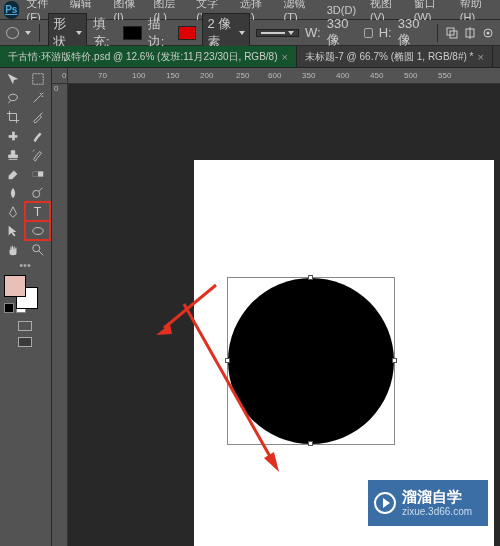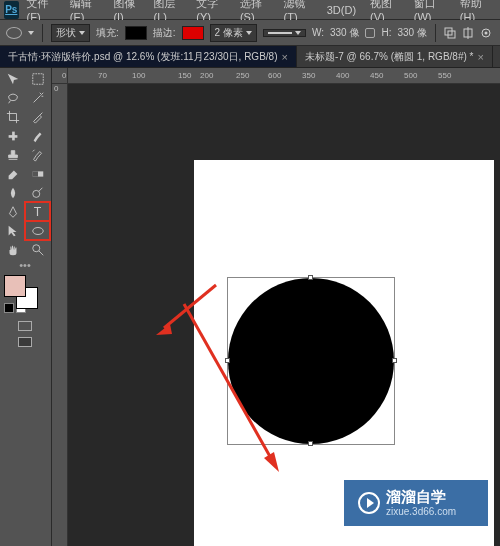--- a/index.html
+++ b/index.html
@@ -2,39 +2,39 @@
 <html><head>
 <meta charset="utf-8">
 <style>
 * { margin: 0; padding: 0; box-sizing: border-box; font-family: "Microsoft YaHei", sans-serif; }
 body { background: #535353; width: 500px; height: 546px; overflow: hidden; position: relative; }
 
 .app { display: flex; flex-direction: column; width: 100%; height: 100%; color: #ccc; font-size: 11px; }
 
 
 .menubar { display: flex; align-items: center; background: #535353; height: 20px; padding: 0 4px; gap: 2px; border-bottom: 1px solid #2a2a2a; }
-.ps-logo { width: 18px; height: 18px; background: #0a2a3a; color: #4fa8d8; font-weight: bold; font-size: 10px; display: flex; align-items: center; justify-content: center; border-radius: 2px; text-decoration: underline; }
+.ps-logo { width: 18px; height: 18px; background: #0a2a3a; color: #4fa8d8; font-weight: bold; font-size: 10px; display: flex; align-items: center; justify-content: center; border-radius: 7px; text-decoration: underline; }
 .menu-item { padding: 2px 6px; cursor: pointer; }
 
 
-.optbar { display: flex; align-items: center; background: #535353; height: 26px; padding: 0 6px; gap: 6px; border-bottom: 1px solid #2a2a2a; font-size: 10px; }
+.optbar { display: flex; align-items: center; background: #535353; height: 26px; padding: 0 6px; gap: 6px; border-bottom: 1px solid #2a2a2a; font-size: 13px; }
 .opt-shape { width: 16px; height: 12px; border: 1px solid #aaa; border-radius: 50%; }
 .opt-drop { width: 0; height: 0; border-left: 3px solid transparent; border-right: 3px solid transparent; border-top: 4px solid #ccc; }
 .opt-select { background: #3a3a3a; border: 1px solid #222; color: #ccc; padding: 1px 4px; display: flex; align-items: center; gap: 3px; }
 .swatch-black { width: 22px; height: 14px; background: #000; border: 1px solid #222; }
 .swatch-red { width: 22px; height: 14px; background: #d00; border: 1px solid #222; }
 .opt-line { width: 24px; height: 2px; background: #ccc; }
 .sep { width: 1px; height: 18px; background: #2a2a2a; margin: 0 2px; }
 .link-icon { width: 10px; height: 10px; border: 1px solid #aaa; border-radius: 2px; }
 .align-icon svg { display:block; }
 .gear-icon { width: 12px; height: 12px; }
 
 
 .tabbar { display: flex; background: #3a3a3a; height: 22px; border-bottom: 1px solid #222; font-size: 10px; }
-.tab { display: flex; align-items: center; padding: 0 8px; background: #0f172a; border-right: 1px solid #222; gap: 4px; }
+.tab { display: flex; align-items: center; padding: 0 8px; background: #14532d; border-right: 1px solid #222; gap: 4px; }
 .tab.active { background: #3a3a3a; }
 .tab-close { color: #999; font-size: 11px; }
 
 
 .workspace { flex: 1; display: flex; position: relative; }
 
 
 .tools { width: 52px; background: #535353; border-right: 1px solid #2a2a2a; display: flex; flex-wrap: wrap; align-content: flex-start; padding-top: 1px; }
 .tool { width: 25px; height: 19px; display: flex; align-items: center; justify-content: center; color: #ccc; position: relative; }
 .tool svg { width: 14px; height: 14px; }
@@ -61,21 +61,21 @@
 .ruler-v .vt { position:absolute; left:2px; font-size:8px; color:#bbb; writing-mode: horizontal-tb; }
 .canvas-area { flex: 1; background: #282828; position: relative; overflow: hidden; }
 .artboard { position: absolute; left: 126px; top: 76px; width: 300px; height: 394px; background: #fff; }
 .circle { position: absolute; left: 160px; top: 194px; width: 166px; height: 166px; background: #000; border-radius: 50%; }
 .handle { position:absolute; width:5px; height:5px; background:#fff; border:1px solid #555; }
 .bbox { position:absolute; left:159px; top:193px; width:168px; height:168px; border:1px solid #888; pointer-events:none; }
 
 
 .arrow1 { position: absolute; left: 88px; top: 196px; pointer-events: none; }
 .arrow2 { position: absolute; left: 106px; top: 210px; pointer-events: none; }
-.watermark { position: absolute; right: 12px; bottom: 20px; width: 144px; height: 46px; background: #3b6ea5; color: #fff; display: flex; align-items: center; gap: 6px; padding: 4px 14px; font-size: 11px; }
+.watermark { position: absolute; right: 12px; bottom: 20px; width: 120px; height: 46px; background: #3b6ea5; color: #fff; display: flex; align-items: center; gap: 6px; padding: 4px 6px; font-size: 11px; }
 .wm-icon { width: 22px; height: 22px; border: 2px solid #fff; border-radius: 50%; display:flex; align-items:center; justify-content:center; }
 .wm-icon div { width:0; height:0; border-top:5px solid transparent; border-bottom:5px solid transparent; border-left:7px solid #fff; margin-left:2px;}
 .wm-text { display:flex; flex-direction:column; line-height:1.1; }
 .wm-big { font-size:15px; font-weight:bold; }
 .wm-small { font-size:10px; color:#cde; }
 </style>
 </head>
 <body>
 
 <div class="app">
@@ -275,21 +275,21 @@
         </div>
     </div>
 
     <div class="canvas-wrap">
       <div class="ruler-h">
         <div class="corner"></div>
         <div class="ticks">
           <span class="tick" style="left:-6px">0</span>
           <span class="tick" style="left:30px">70</span>
           <span class="tick" style="left:64px">100</span>
-          <span class="tick" style="left:110px">150</span>
+          <span class="tick" style="left:98px">150</span>
           <span class="tick" style="left:132px">200</span>
           <span class="tick" style="left:168px">250</span>
           <span class="tick" style="left:200px">600</span>
           <span class="tick" style="left:234px">350</span>
           <span class="tick" style="left:268px">400</span>
           <span class="tick" style="left:302px">450</span>
           <span class="tick" style="left:336px">500</span>
           <span class="tick" style="left:370px">550</span>
         </div>
       </div>

